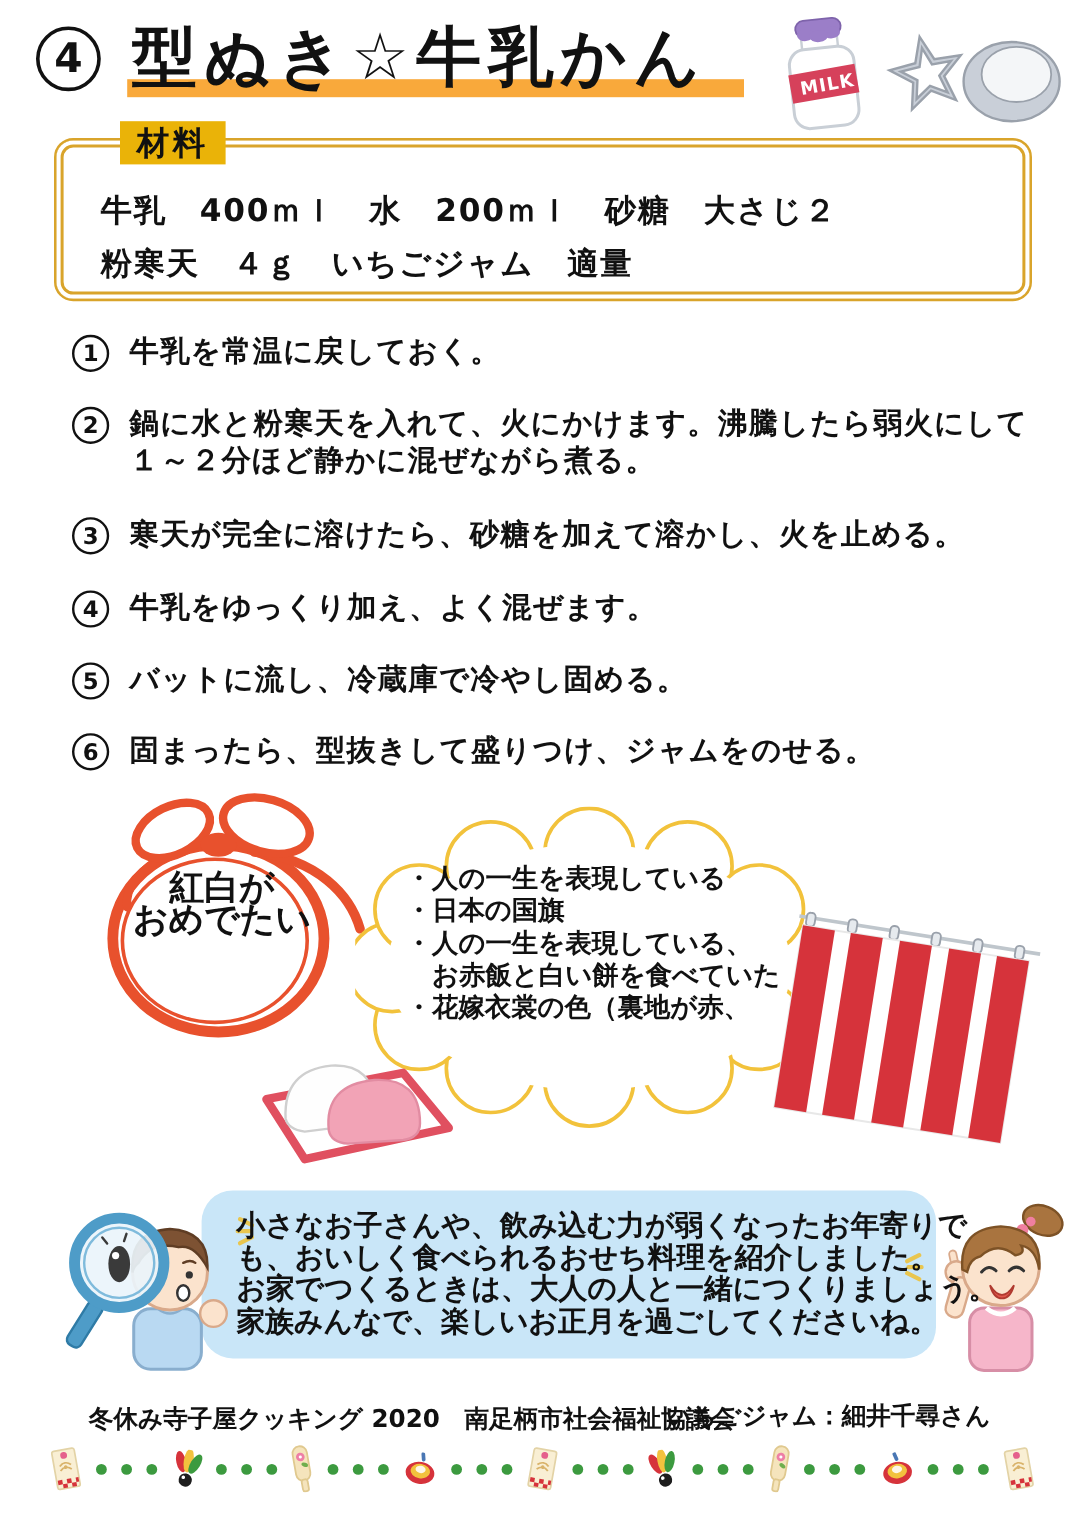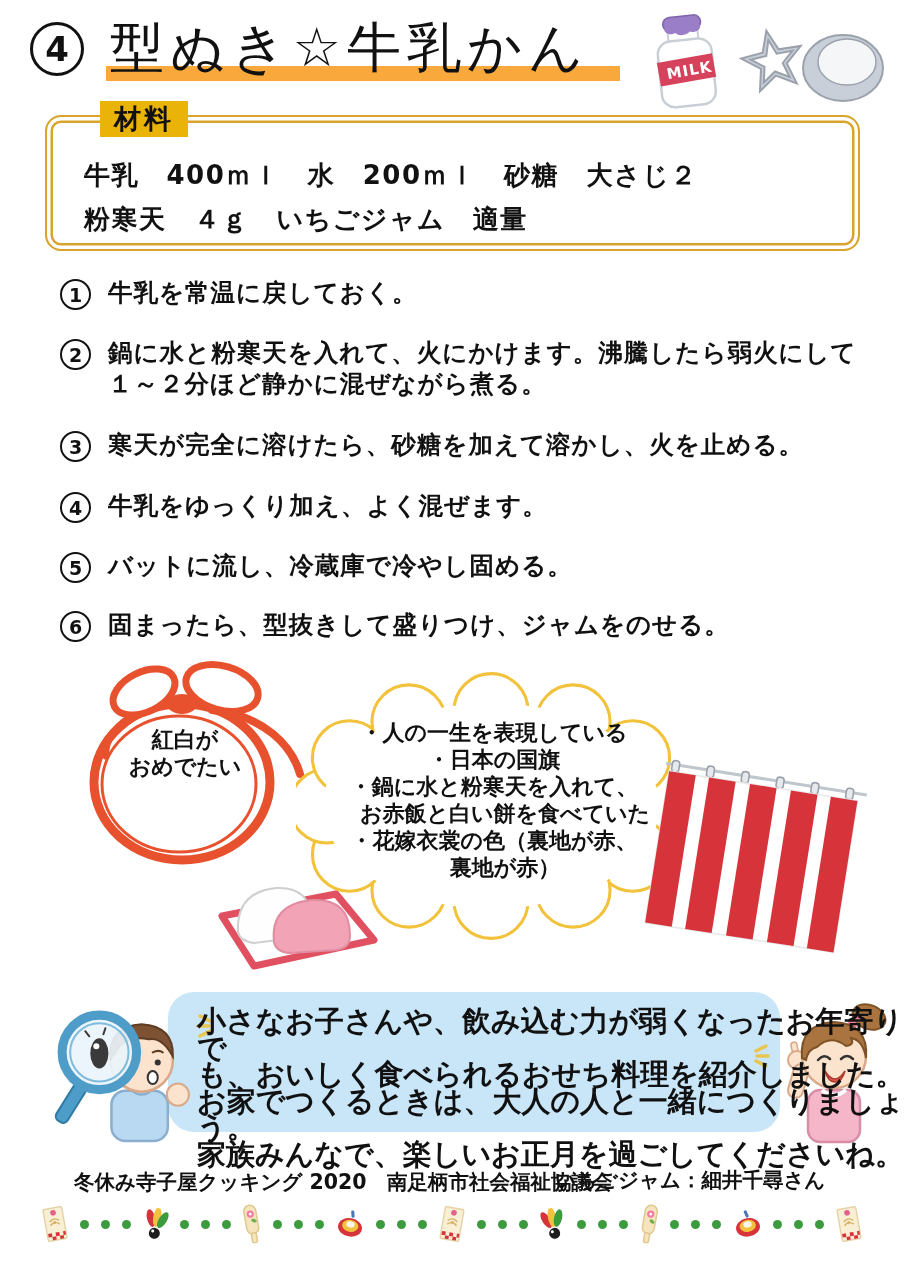--- a/index.html
+++ b/index.html
@@ -3,21 +3,21 @@
 <meta charset="utf-8">
 <style>
   * { margin:0; padding:0; box-sizing:border-box; }
   html,body { background:#fff; }
   body { font-family:"DejaVu Sans","Liberation Sans",sans-serif; }
   .page { position:relative; width:905px; height:1280px; background:#fff; overflow:hidden; margin:0 auto; color:#111; }
 
   
   .header-num { position:absolute; left:30px; top:22px; width:54px; height:54px; border:3.5px solid #111;
     border-radius:50%; display:flex; align-items:center; justify-content:center; font-size:34px; font-weight:700; }
-  .title { position:absolute; left:110px; top:12px; font-size:54px; font-weight:400; letter-spacing:6px; z-index:2; }
+  .title { position:absolute; left:110px; top:12px; font-size:54px; font-weight:700; letter-spacing:6px; z-index:2; }
   .title-underline { position:absolute; left:106px; top:66px; width:514px; height:15px; background:#F9A93B; z-index:1; }
   .deco-top { position:absolute; left:635px; top:10px; width:255px; height:102px; }
 
   
   .mat-box { position:absolute; left:45px; top:115px; width:815px; height:136px; background:#fff;
     border:2.5px solid #D9A42B; border-radius:16px;
     box-shadow: inset 0 0 0 3.5px #fff, inset 0 0 0 6px #D9A42B; }
   .mat-label { position:absolute; left:100px; top:101px; background:#eab308; padding:0 14px;
     font-size:27px; font-weight:700; letter-spacing:3px; z-index:3; }
   .mat-line { position:absolute; left:84px; font-size:26px; font-weight:700; letter-spacing:1.5px; z-index:2; }
@@ -26,29 +26,29 @@
   
   .step { position:absolute; left:60px; width:806px; display:flex; gap:17px; }
   .step-num { flex:none; width:31px; height:31px; margin-top:1px; border:2.5px solid #111; border-radius:50%;
     display:flex; align-items:center; justify-content:center; font-size:19px; font-weight:700; }
   .step-text { font-size:24.5px; font-weight:700; line-height:30.5px; letter-spacing:1px; white-space:pre-line; }
   .s1{top:278px} .s2{top:338px} .s3{top:430px} .s4{top:491px} .s5{top:551px} .s6{top:610px}
 
   
   .badge-svg { position:absolute; left:60px; top:658px; width:248px; height:208px; }
   .badge-text { position:absolute; left:96px; top:726px; width:178px; text-align:center;
-    font-size:22px; font-weight:700; line-height:27px; z-index:2; }
+    font-size:29px; font-weight:700; line-height:27px; z-index:2; }
   .cloud-svg { position:absolute; left:296px; top:672px; width:390px; height:268px; }
-  .bubble-text { position:absolute; left:338px; top:719px; font-size:22px; font-weight:700; line-height:27px; z-index:2;text-align:center; }
+  .bubble-text { position:absolute; left:338px; top:719px; font-size:22px; font-weight:700; line-height:27px; z-index:2; }
   .mochi-svg { position:absolute; left:208px; top:854px; width:180px; height:120px; }
   .curtain-svg { position:absolute; left:650px; top:772px; width:208px; height:172px; transform:rotate(9deg); }
 
   
   .notice-box { position:absolute; left:168px; top:992px; width:612px; height:140px; background:#C9E6F8; border-radius:26px; }
-  .notice-text { position:absolute; left:197px; top:1008px; font-size:29px; font-weight:700; line-height:26.5px; z-index:2; }
+  .notice-text { position:absolute; left:197px; top:1008px; font-size:24px; font-weight:700; line-height:26.5px; z-index:2; }
   .boy-svg { position:absolute; left:52px; top:998px; width:138px; height:146px; }
   .girl-svg { position:absolute; left:772px; top:1000px; width:130px; height:150px; }
   .spark { position:absolute; }
 
   .servings-note { position:absolute; left:558px; top:1134px; font-size:21px; font-weight:700; }
   .footer-left { position:absolute; left:74px; top:1168px; font-size:20.5px; font-weight:700; }
   .footer-right { position:absolute; left:555px; top:1166px; font-size:20.5px; font-weight:700; }
 
   
   .border-row { position:absolute; left:42px; top:1202px; width:820px; height:44px;
@@ -187,24 +187,23 @@
         <circle cx="110" cy="48" r="36"></circle>
       <circle cx="190" cy="37" r="36"></circle>
         <circle cx="270" cy="48" r="36"></circle>
         <circle cx="328" cy="83" r="36"></circle>
     </g>
     <ellipse cx="190" cy="130" rx="164" ry="100" fill="#fff"></ellipse>
   </svg>
   <div class="bubble-text">
     <div>・人の一生を表現している</div>
     <div>・日本の国旗</div>
-    <div>・鍋に水と粉寒天を入れて、</div>
+    <div>・人の一生を表現している、</div>
     <div>　お赤飯と白い餅を食べていた</div>
     <div>・花嫁衣裳の色（裏地が赤、</div>
-    <div>　裏地が赤）</div>
   </div>
 
   <svg class="mochi-svg" viewBox="0 0 180 120">
     <polygon points="14,62 128,40 166,86 46,112" fill="#fff" stroke="#E05060" stroke-width="7" stroke-linejoin="round"></polygon>
     <path d="M30,78 Q28,38 68,34 Q104,32 104,70 Q104,81 94,83 L46,89 Q32,87 30,78 Z" fill="#FEFEFE" stroke="#CFCFCF" stroke-width="2"></path>
     <path d="M66,88 Q62,50 104,46 Q142,44 142,82 Q142,94 128,96 L82,99 Q68,98 66,88 Z" fill="#F2A3B6" stroke="#E28CA2" stroke-width="2"></path>
   </svg>
 
   <svg class="curtain-svg" viewBox="0 0 200 166">
     <line x1="2" y1="6" x2="198" y2="6" stroke="#BFC6CC" stroke-width="3"></line>

